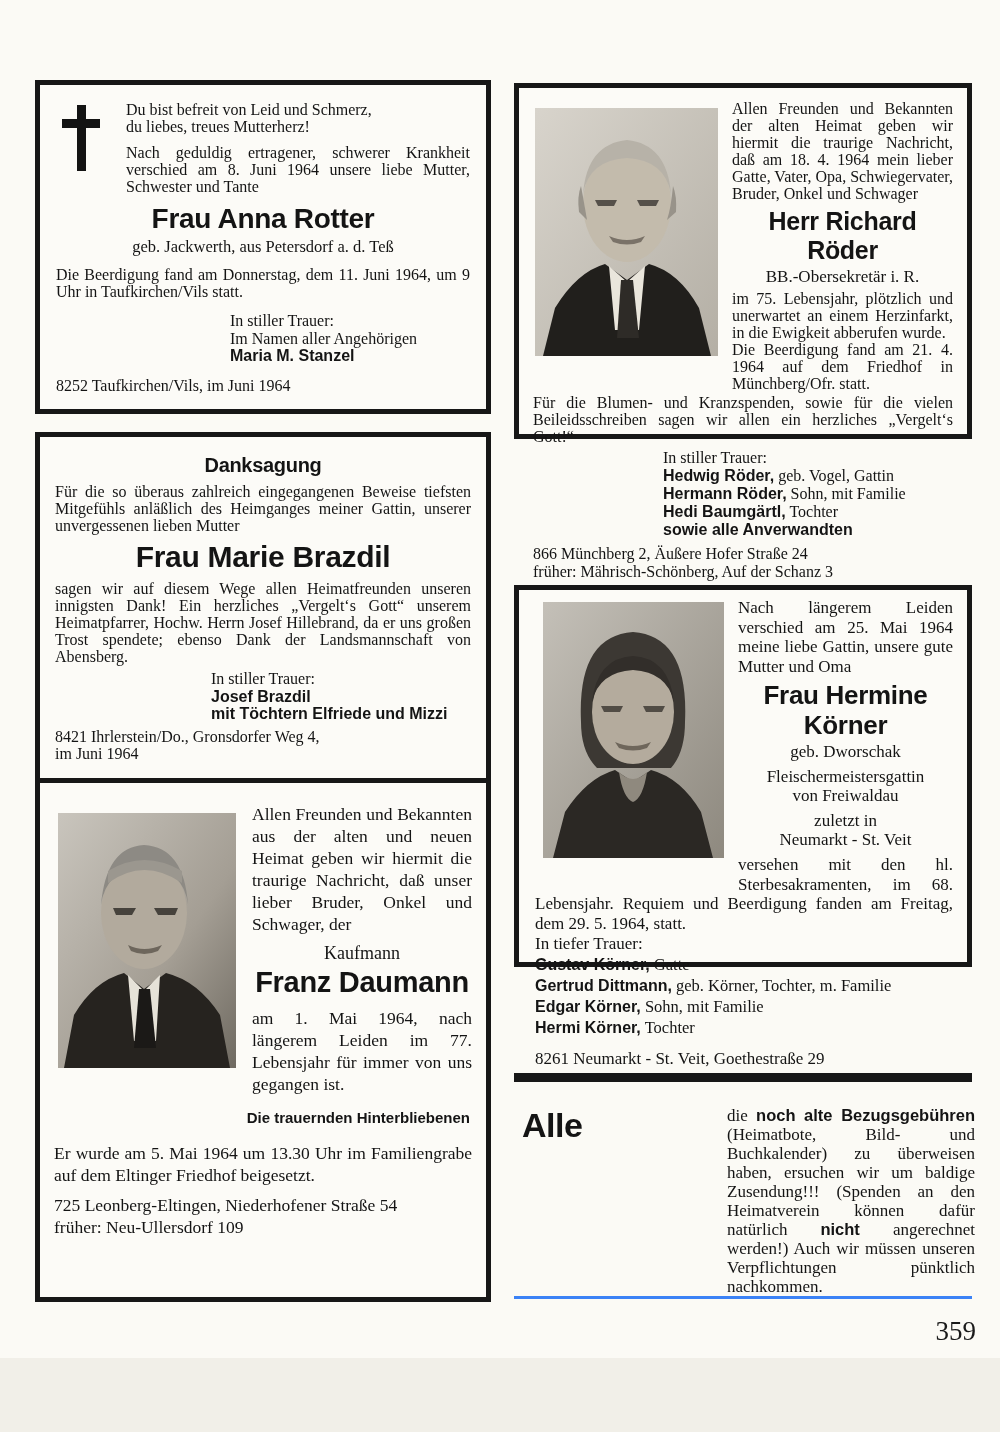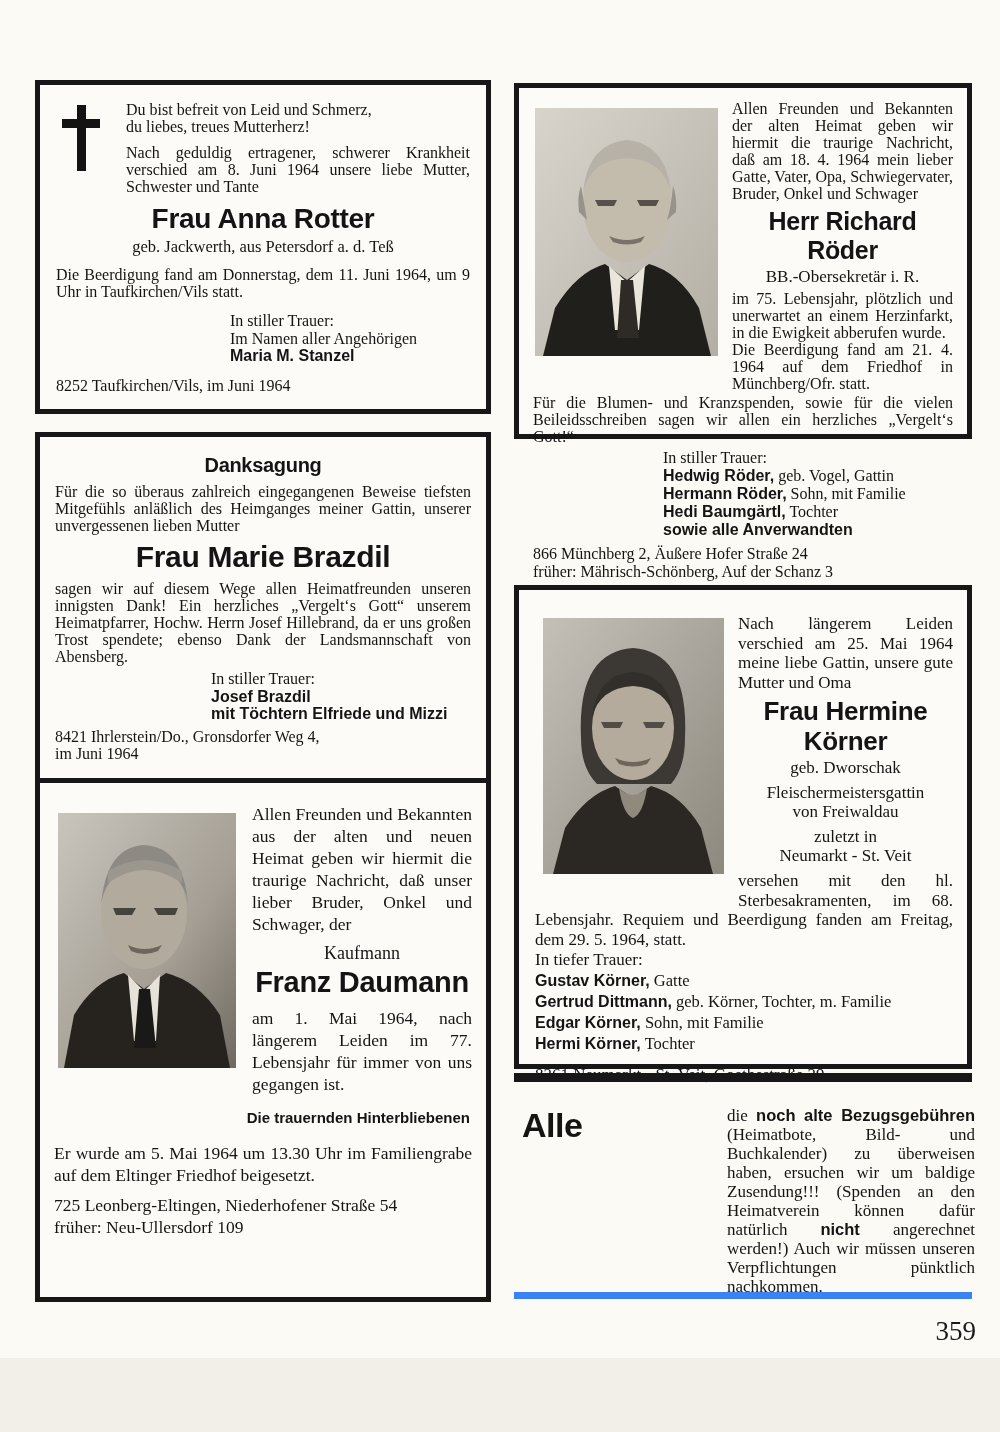--- a/index.html
+++ b/index.html
@@ -16,23 +16,23 @@
   .notice{
     position:absolute;
     box-sizing:border-box;
     border:5px solid #171717;
     background:#fcfbf7;
   }
   .b1{left:35px;top:80px;width:456px;height:334px;padding:16px 16px 8px 16px;}
   .b2{left:35px;top:432px;width:456px;height:408px;padding:15px 15px 8px 15px;}
   .b3{left:35px;top:778px;width:456px;height:524px;padding:20px 14px 8px 14px;}
   .b4{left:514px;top:83px;width:458px;height:356px;padding:12px 14px 6px 14px;}
-  .b5{left:514px;top:585px;width:458px;height:484px;padding:24px 14px 6px 16px;}
+  .b5{left:514px;top:585px;width:458px;height:382px;padding:8px 14px 6px 16px;}
   .b6{left:514px;top:1073px;width:458px;height:226px;border:none;
-      border-top:9px solid #171717;border-bottom:7px solid #3b82f6;
+      border-top:9px solid #171717;border-bottom:3px solid #3b82f6;
       padding:24px 4px 0 8px;background:transparent;}
 
   p{margin:0;}
   .just{text-align:justify;}
   .center{text-align:center;}
   .right{text-align:right;}
   .sans{font-family:"Liberation Sans", sans-serif;font-weight:700;}
 
   
   .t16{font-size:16px;line-height:17px;}

